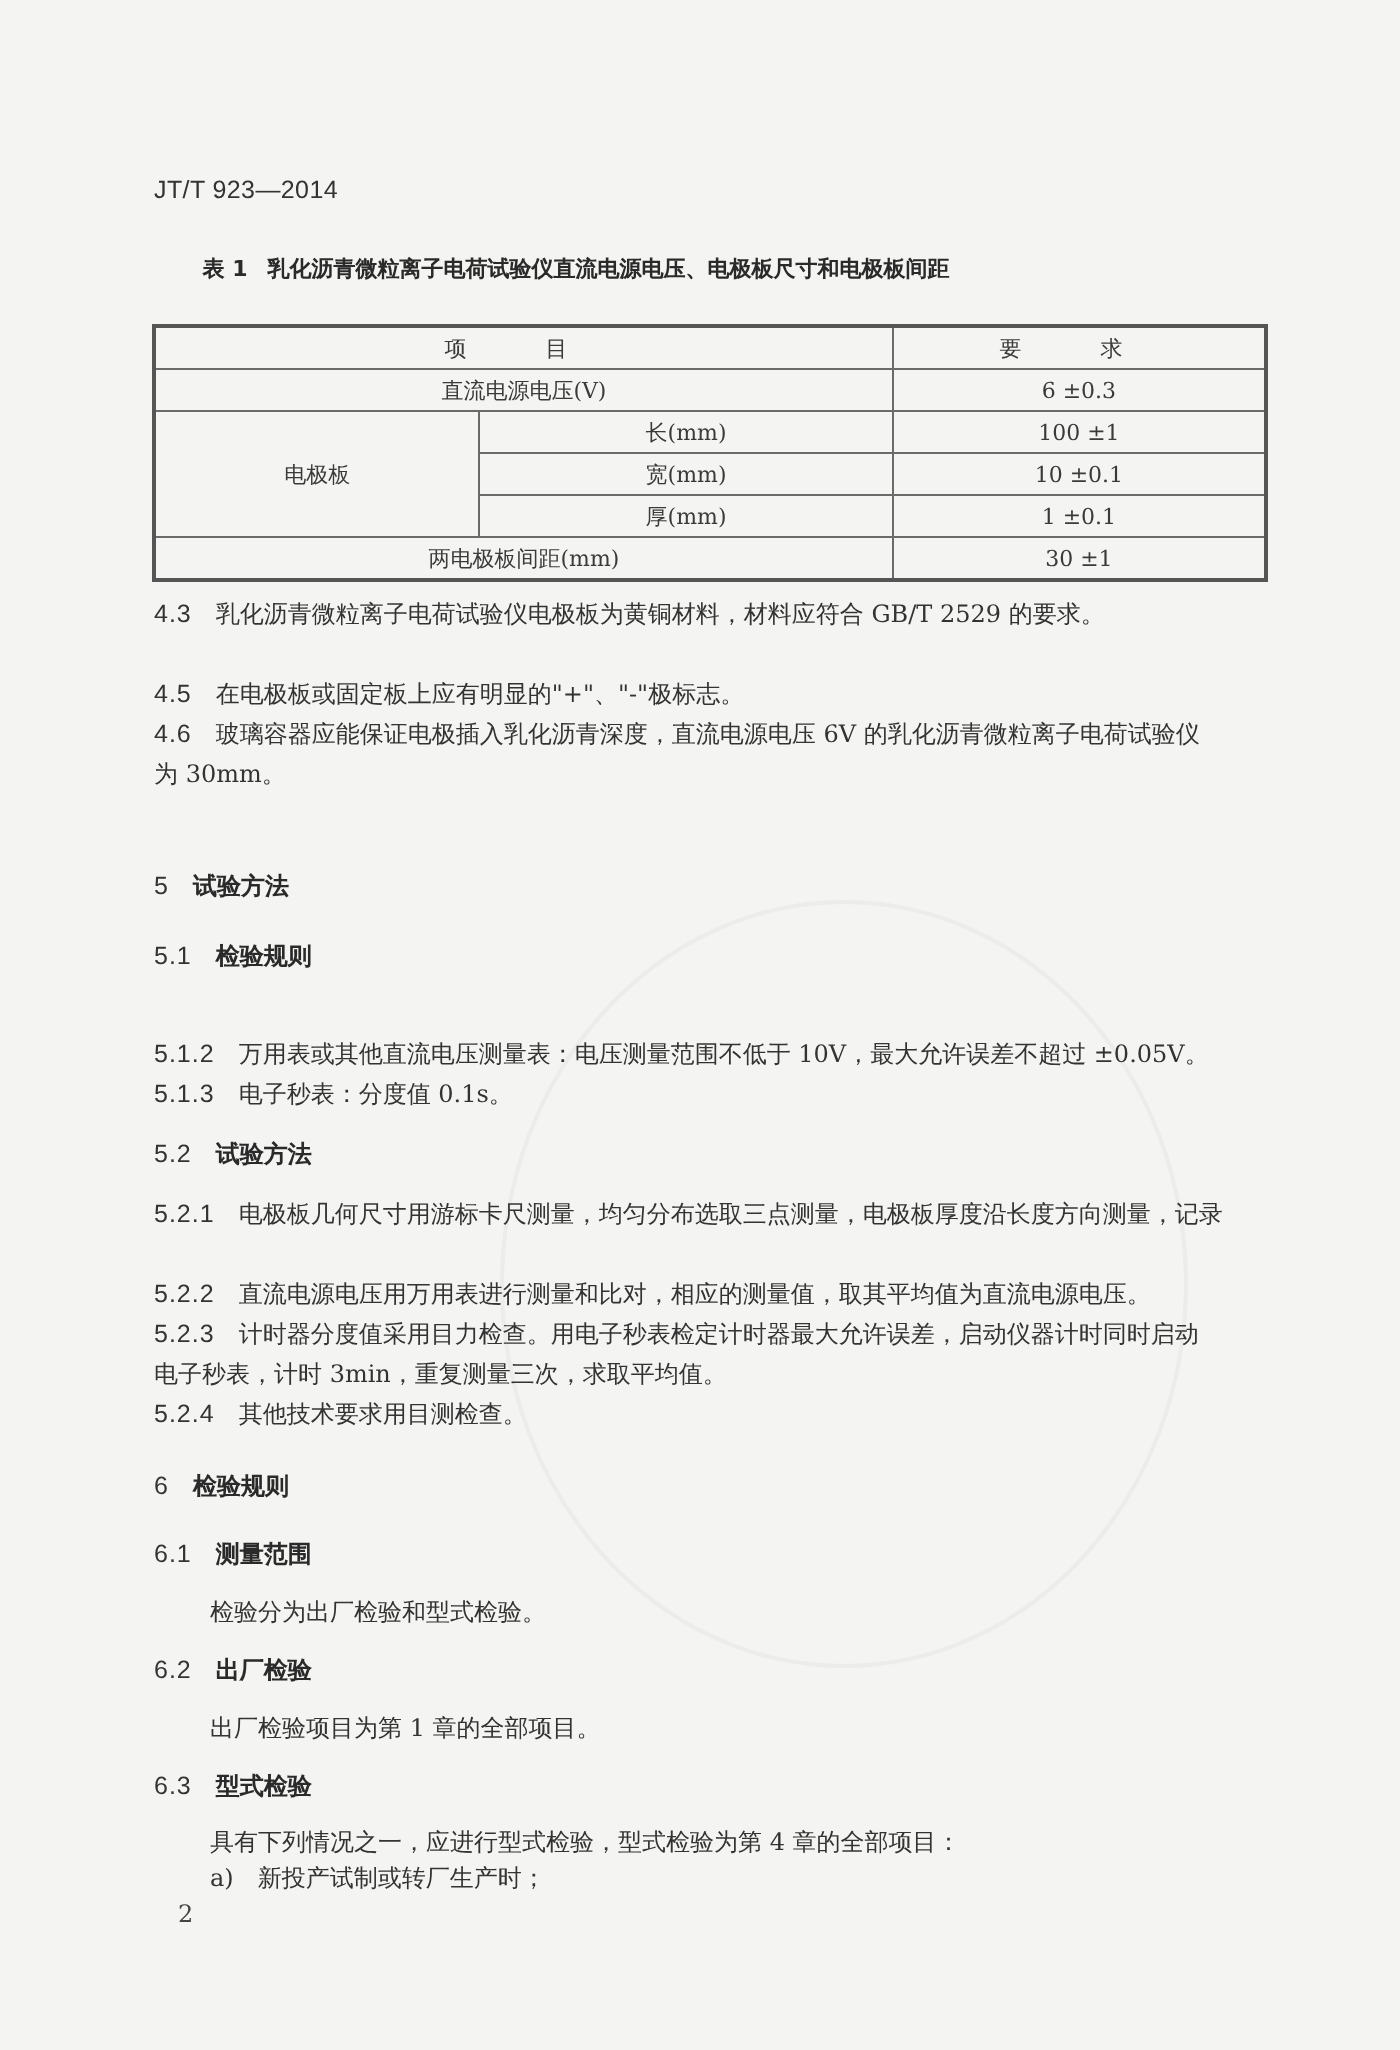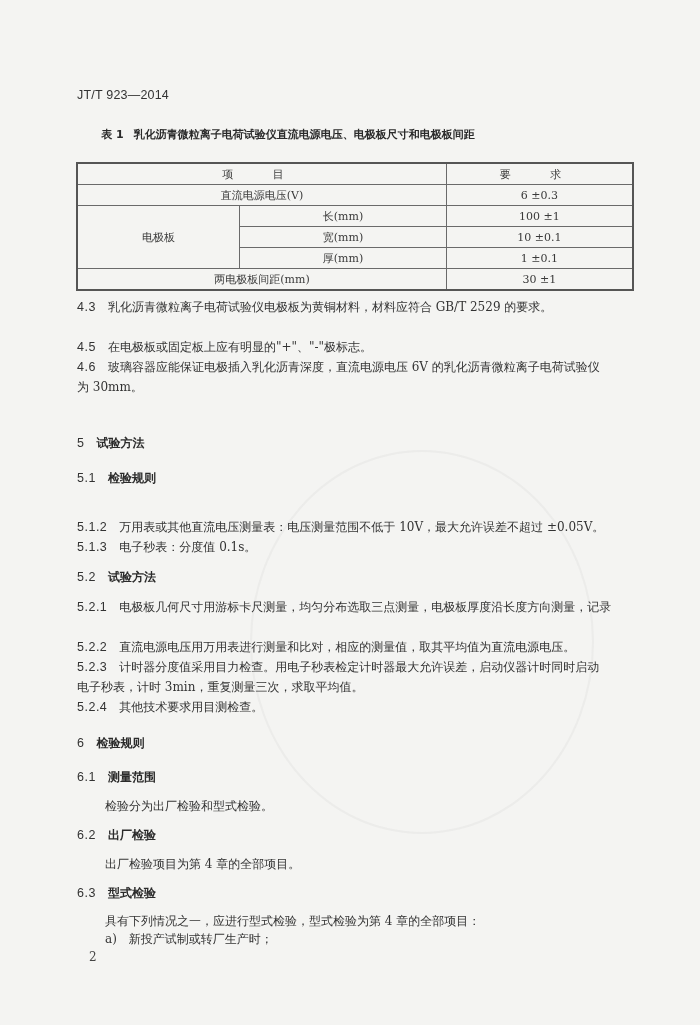--- a/index.html
+++ b/index.html
@@ -193,21 +193,21 @@
   <div class="line heading" style="top:733px">
     <span class="num">6</span><span>检验规则</span>
   </div>
   <div class="line heading" style="top:767px">
     <span class="num">6.1</span><span>测量范围</span>
   </div>
   <div class="line indent" style="top:796px">检验分为出厂检验和型式检验。</div>
   <div class="line heading" style="top:825px">
     <span class="num">6.2</span><span>出厂检验</span>
   </div>
-  <div class="line indent" style="top:854px">出厂检验项目为第 4 章的全部项目。</div>
+  <div class="line indent" style="top:854px">出厂检验项目为第 1 章的全部项目。</div>
   <div class="line heading" style="top:883px">
     <span class="num">6.3</span><span>型式检验</span>
   </div>
   <div class="line indent" style="top:911px">具有下列情况之一，应进行型式检验，型式检验为第 4 章的全部项目：</div>
   <div class="line indent" style="top:929px">
     <span style="margin-right:12px">a)</span><span>新投产试制或转厂生产时；</span>
   </div>
 
   <div class="page-num" style="top:950px">2</div>
 </div>

